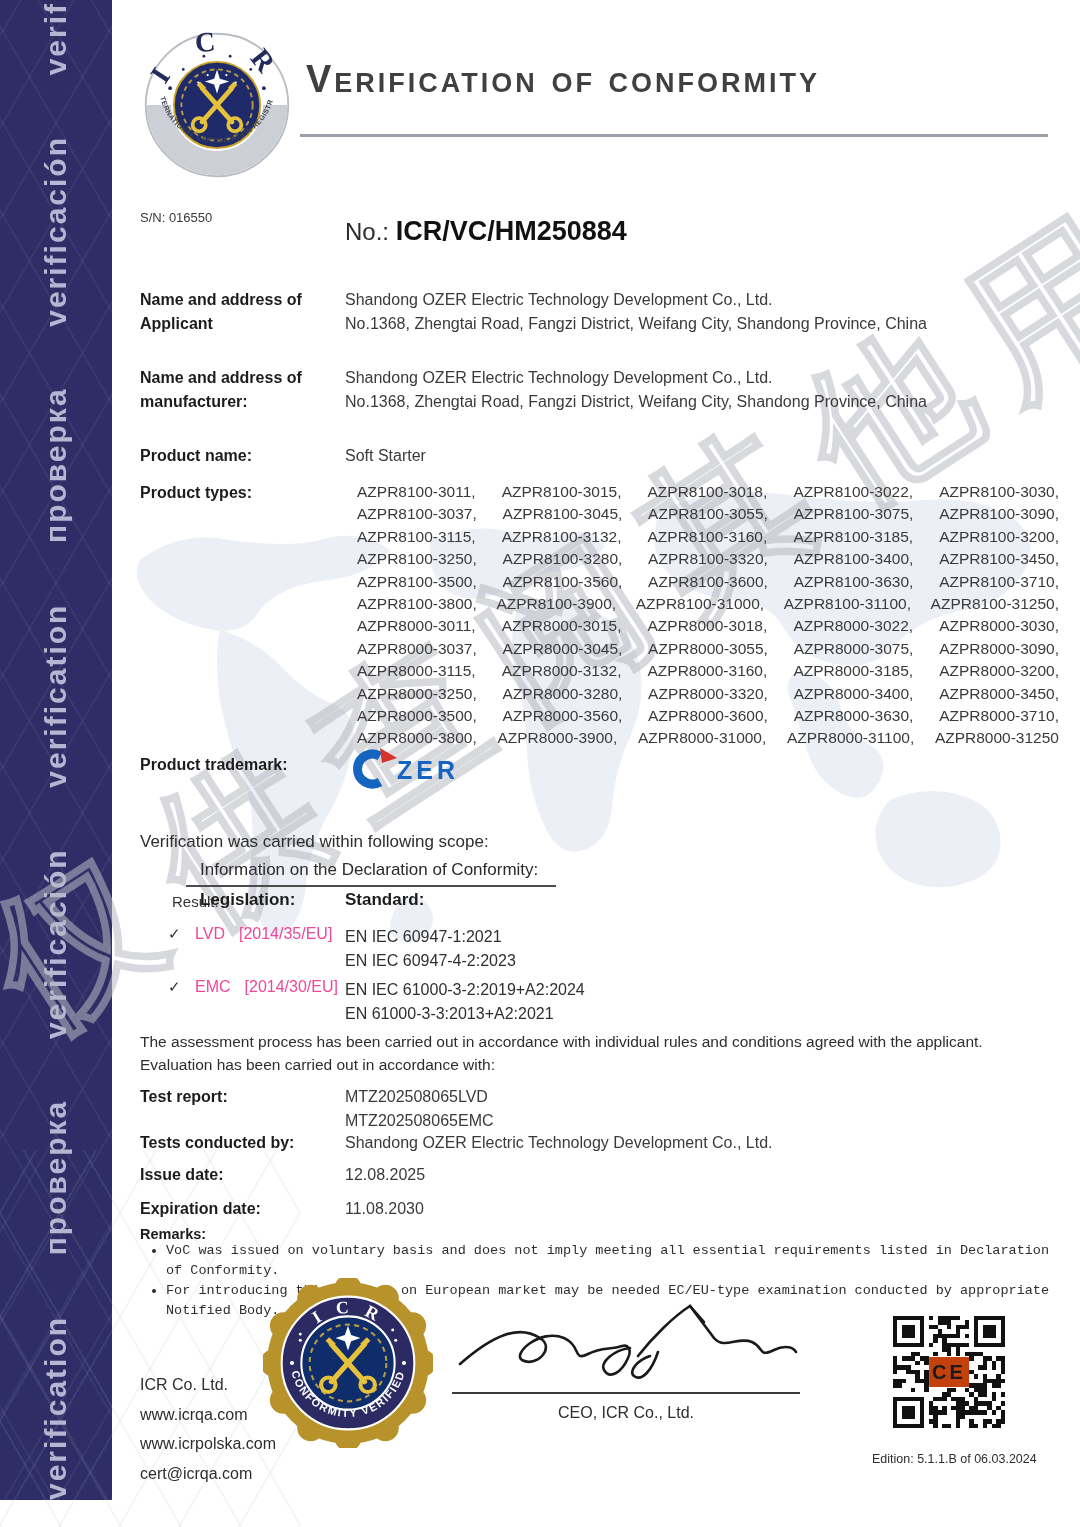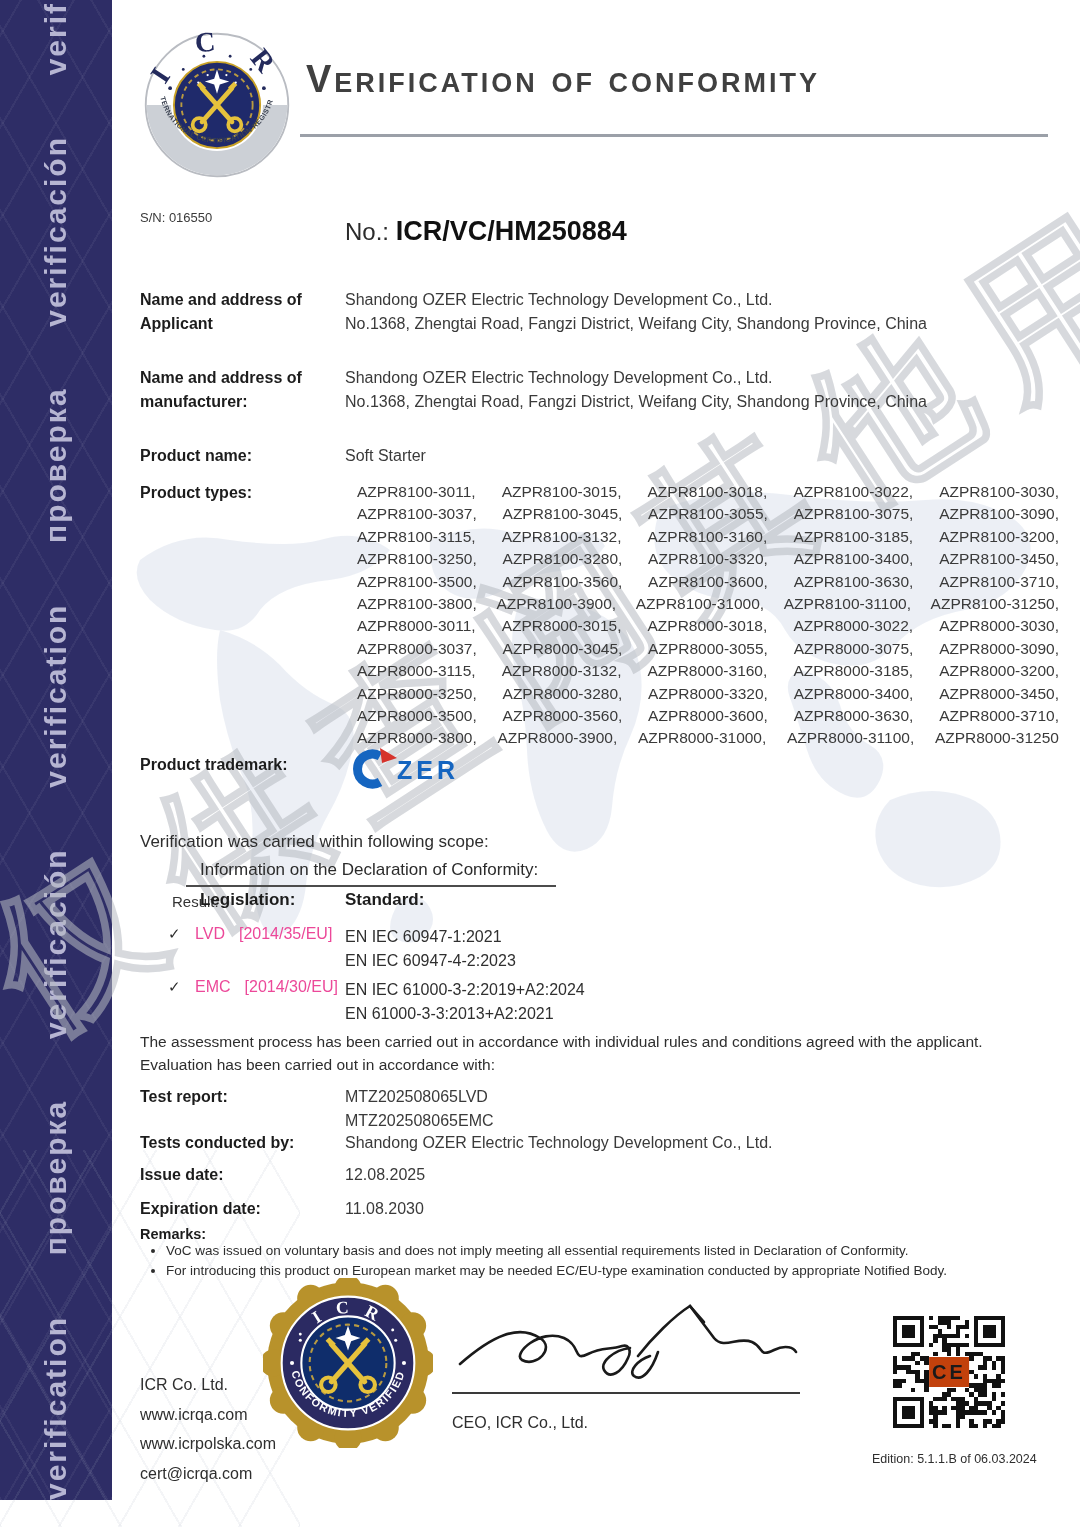--- a/index.html
+++ b/index.html
@@ -50,29 +50,29 @@
   .result-lbl{position:absolute;left:140px;top:893px;font-size:15px;color:#333;margin-left:32px;}
   .col-lbl{position:absolute;top:890px;font-weight:bold;font-size:17px;color:#1c1c1c;}
   .check{position:absolute;left:168px;font-size:15px;color:#2d2d2d;}
   .leg-row{position:absolute;left:195px;display:flex;gap:14px;font-size:16px;color:#ec4899;white-space:nowrap;}
   .stds{position:absolute;left:345px;font-size:16px;color:#2f2f2f;line-height:24px;}
 
   .assessment{position:absolute;left:140px;top:1030px;width:912px;font-size:15.5px;line-height:23px;color:#2e2e2e;}
 
   .remarks-lbl{position:absolute;left:140px;top:1226px;font-size:14.5px;font-weight:bold;color:#1c1c1c;}
   .remarks-list{position:absolute;left:148px;top:1241px;width:905px;margin:0;padding-left:18px;}
-  .remarks-list li{font-size:13.5px;line-height:20px;color:#2e2e2e;}
+  .remarks-list li{font-size:13.5px;line-height:20px;color:#2e2e2e;font-family:Liberation Mono, monospace;}
 
   
   .badge{position:absolute;left:263px;top:1278px;width:170px;height:170px;}
   .contacts{position:absolute;left:140px;top:1370px;font-size:16px;line-height:29.5px;color:#2e2e2e;}
   .sig-wrap{position:absolute;left:452px;top:1298px;width:348px;}
   .sig-svg{width:348px;height:92px;display:block;}
   .sig-line{border-top:2px solid #3a3a3a;margin-top:2px;}
-  .ceo{text-align:left;font-size:16px;color:#2e2e2e;margin-top:20px;}
+  .ceo{text-align:center;font-size:16px;color:#2e2e2e;margin-top:10px;}
   .qr{position:absolute;left:893px;top:1316px;width:112px;height:112px;}
   .qr svg{width:112px;height:112px;display:block;}
   .qr-ce{position:absolute;left:50%;top:50%;transform:translate(-50%,-50%);background:#c2410c;
          font-size:20px;font-weight:bold;letter-spacing:3px;color:#1a1a1a;padding:0 3px;line-height:30px;}
   .edition{position:absolute;left:872px;top:1452px;font-size:12.5px;color:#2e2e2e;}
 </style>
 </head>
 <body>
 
 <div class="page">

